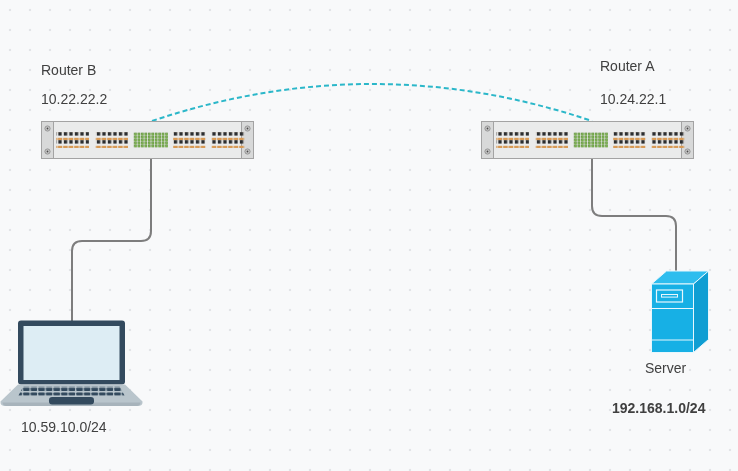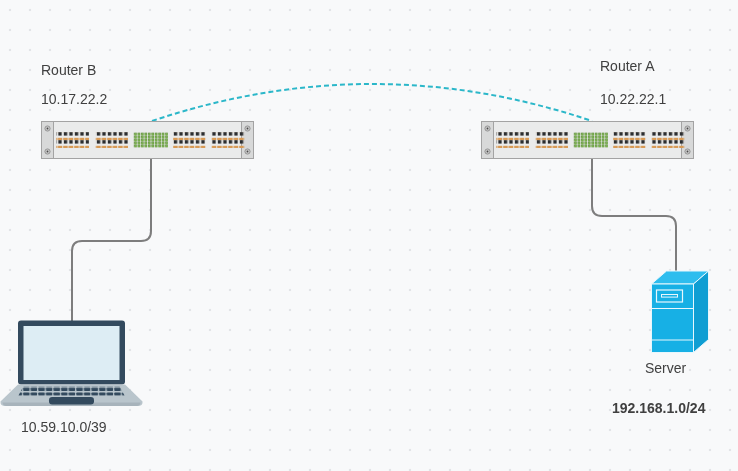--- a/index.html
+++ b/index.html
@@ -84,35 +84,35 @@
 
 <div id="canvas">
 
   <svg id="links" width="738" height="471">
     <path d="M152 121 Q372 47 592 121" fill="none" stroke-width="2" stroke-dasharray="5 3" stroke="#2bb7c9"></path>
     <path d="M151 158 L151 231 Q151 241 141 241 L82 241 Q72 241 72 251 L72 324" fill="none" stroke-width="2" stroke="#7d7d7d"></path>
     <path d="M592 158 L592 206 Q592 216 602 216 L666 216 Q676 216 676 226 L676 280" fill="none" stroke-width="2" stroke="#7d7d7d"></path>
   </svg>
 
   <div class="label" style="left:41px; top:63px;">Router B</div>
-  <div class="label" style="left:41px; top:92px;">10.17.22.2</div>
+  <div class="label" style="left:41px; top:92px;">10.22.22.2</div>
   <svg class="node" style="left:41px; top:121px;" width="213" height="38">
     <use href="#sym-rack"></use>
   </svg>
 
   <div class="label" style="left:600px; top:59px;">Router A</div>
-  <div class="label" style="left:600px; top:92px;">10.22.22.1</div>
+  <div class="label" style="left:600px; top:92px;">10.24.22.1</div>
   <svg class="node" style="left:481px; top:121px;" width="213" height="38">
     <use href="#sym-rack"></use>
   </svg>
 
   <svg class="node" style="left:0px; top:320px;" width="143" height="88">
     <use href="#sym-laptop"></use>
   </svg>
-  <div class="label" style="left:21px; top:420px;">10.59.10.0/39</div>
+  <div class="label" style="left:21px; top:420px;">10.59.10.0/24</div>
 
   <svg class="node" style="left:651px; top:268px;" width="58" height="85">
     <use href="#sym-server"></use>
   </svg>
   <div class="label centered" style="left:645px; top:361px; width:70px;">Server</div>
   <div class="label centered" style="left:612px; top:401px; width:135px;font-weight:bold;">192.168.1.0/24</div>
 
 </div>
 
 </body></html>

